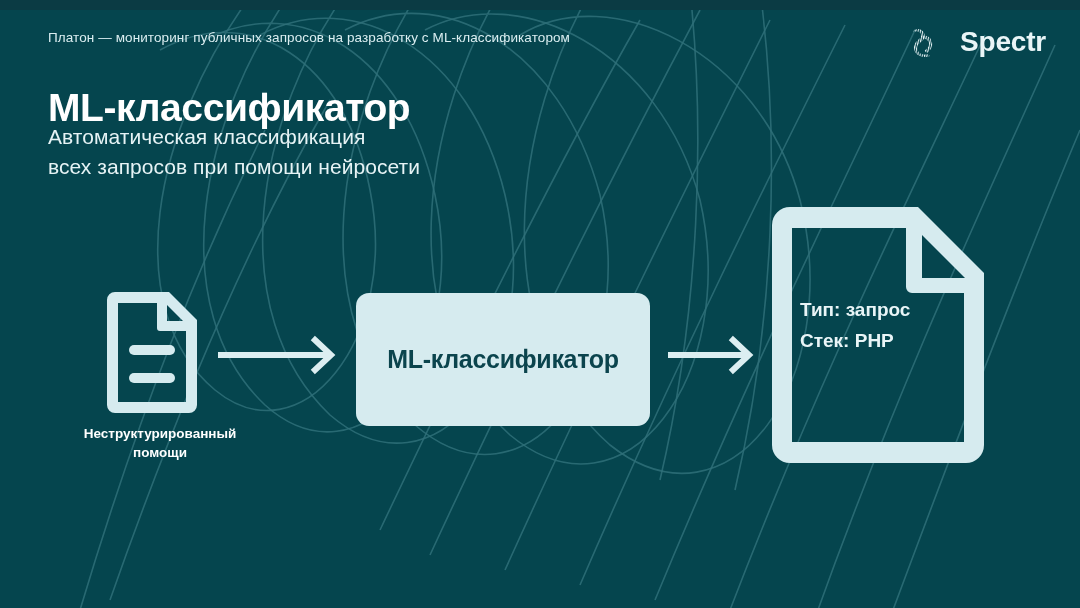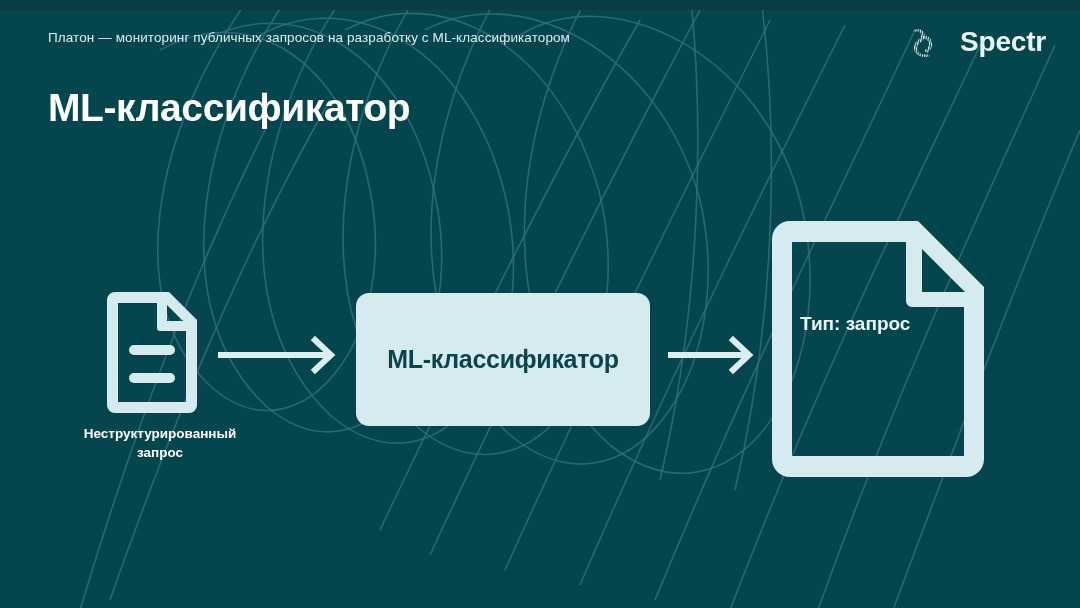--- a/index.html
+++ b/index.html
@@ -139,21 +139,21 @@
     font-size: 25px;
     font-weight: 700;
     color: #0b444d;
     letter-spacing: -0.3px;
   }
 
   
   .doc-out {
     position: absolute;
     left: 772px;
-    top: 211px;
+    top: 197px;
     width: 212px;
     height: 284px;
   }
   .doc-out-svg { position: absolute; inset: 0; }
   .doc-out-lines {
     position: absolute;
     left: 28px;
     top: 88px;
     width: 168px;
   }
@@ -205,33 +205,37 @@
           <rect width="1.15" height="2.3" fill="#e9f5f7"></rect>
         </pattern>
       </defs>
       <path d="M5 3 C 9 1, 13 2, 15 6 C 17 10, 15 13, 12 15 C 9 17, 7 20, 9 24 C 10.5 27, 14 28.5, 18 27 L 21 29 C 16 31, 9 30, 6 25 C 3.5 21, 5 16, 9 13 C 12 10.8, 13 8.5, 11.5 6.2 C 10 4, 7 3.6, 4.6 5 Z" fill="url(#stripes)"></path>
       <path d="M14 9 C 18 8, 22 10.5, 23 15 C 24 19.5, 21.5 24, 17.5 26 L 15.5 23.5 C 18.5 22, 20.5 19, 19.8 15.8 C 19.2 12.9, 16.6 11.3, 13.6 11.8 Z" fill="url(#stripes)"></path>
     </svg>
     <div class="logo-word">Spectr</div>
   </div>
 
   <h1 class="slide-title">ML-классификатор</h1>
+  <div class="slide-subtitle">
+    <div>Автоматическая классификация</div>
+    <div>всех запросов при помощи нейросети</div>
+  </div>
 
   <svg class="doc-in" viewBox="0 0 106 123" aria-hidden="true">
     <path d="M8 9 A 8 8 0 0 1 16 1 L 70 1 L 98 29 L 98 114 A 8 8 0 0 1 90 122 L 16 122 A 8 8 0 0 1 8 114 Z
              M 19 12 L 19 111 L 87 111 L 87 40 L 61 40 A 3 3 0 0 1 58 37 L 58 12 Z
              M 68 14 L 68 30 L 84 30 Z" fill="#d6ebef" fill-rule="evenodd"></path>
     <rect x="30" y="54" width="46" height="10" rx="5" fill="#d6ebef"></rect>
     <rect x="30" y="82" width="46" height="10" rx="5" fill="#d6ebef"></rect>
   </svg>
 
   <div class="doc-in-caption">
     <span>Неструктурированный</span>
     <br>
-    <span>запрос</span>
+    <span>помощи</span>
   </div>
 
   <svg class="arrow arrow-1" viewBox="0 0 124 40" aria-hidden="true">
     <line x1="1" y1="20" x2="111" y2="20"></line>
     <polyline points="97,5 113,20 97,35"></polyline>
   </svg>
 
   <div class="classifier-box">
     <span class="classifier-label">ML-классификатор</span>
   </div>
@@ -242,16 +246,17 @@
   </svg>
 
   <div class="doc-out">
     <svg class="doc-out-svg" viewBox="0 0 212 256" aria-hidden="true">
       <path d="M0 18 A 18 18 0 0 1 18 0 L 146 0 L 212 66 L 212 238 A 18 18 0 0 1 194 256 L 18 256 A 18 18 0 0 1 0 238 Z
                M 20 21 L 20 235 L 192 235 L 192 86 L 140 86 A 6 6 0 0 1 134 80 L 134 21 Z
                M 150 28 L 150 71 L 193 71 Z" fill="#d6ebef" fill-rule="evenodd"></path>
     </svg>
     <div class="doc-out-lines">
       <div class="doc-out-line">Тип: запрос</div>
+      <div class="doc-out-line">Стек: PHP</div>
     </div>
   </div>
 
 </div>
 
 </body></html>

